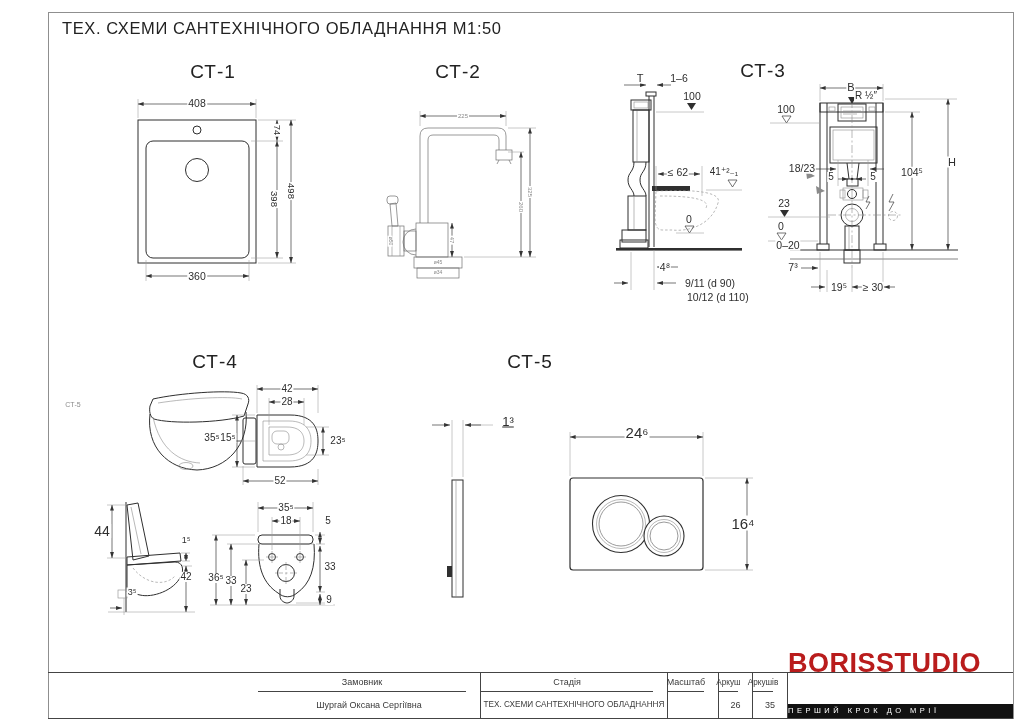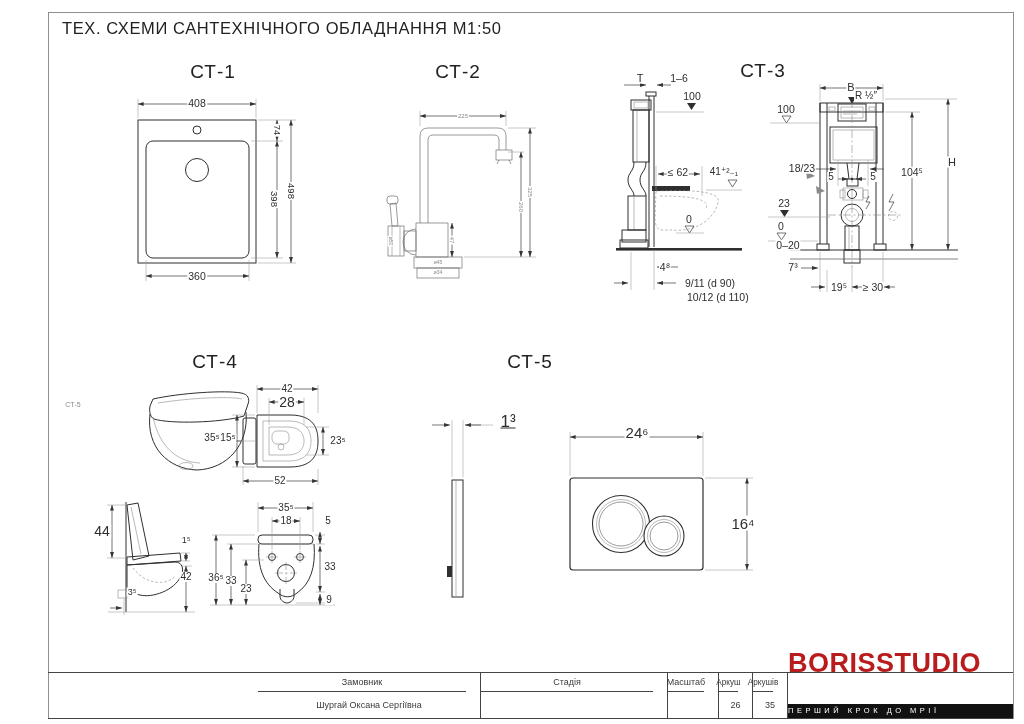--- a/index.html
+++ b/index.html
@@ -292,49 +292,50 @@
       <span class="lbl" style="left: 873px; top: 177px; font-size: 10px;">5</span>
       <span class="lbl" style="left: 784px; top: 203px; font-size: 10.5px;">23</span>
       <span class="lbl" style="left: 781px; top: 226px; font-size: 10.5px;">0</span>
       <span class="lbl" style="left: 788px; top: 245px; font-size: 10.5px;">0–20</span>
       <span class="lbl" style="left: 793px; top: 267px; font-size: 10.5px;">7³</span>
       <span class="lbl" style="left: 839px; top: 287px; font-size: 10.5px;">19⁵</span>
       <span class="lbl" style="left: 873px; top: 287px; font-size: 10.5px;">≥ 30</span>
       <span class="lbl" style="left: 912px; top: 172px; font-size: 10.5px;">104⁵</span>
       <span class="lbl" style="left: 952px; top: 162px; font-size: 11px;">H</span>
       <span class="lbl" style="left: 287px; top: 389px; font-size: 10px;">42</span>
-      <span class="lbl" style="left: 287px; top: 402px; font-size: 14px;">28</span>
+      <span class="lbl" style="left: 287px; top: 402px; font-size: 10px;">28</span>
       <span class="lbl" style="left: 212px; top: 438px; font-size: 10px;">35⁵</span>
       <span class="lbl" style="left: 228px; top: 438px; font-size: 10px;">15⁵</span>
       <span class="lbl" style="left: 338px; top: 441px; font-size: 10px;">23⁵</span>
       <span class="lbl" style="left: 280px; top: 481px; font-size: 10px;">52</span>
       <span class="lbl" style="left: 102px; top: 531px; font-size: 14px;">44</span>
       <span class="lbl" style="left: 186px; top: 540px; font-size: 9px;">1⁵</span>
       <span class="lbl" style="left: 186px; top: 577px; font-size: 10px;">42</span>
       <span class="lbl" style="left: 132px; top: 592px; font-size: 9px;">3⁵</span>
       <span class="lbl" style="left: 286px; top: 508px; font-size: 10px;">35⁵</span>
       <span class="lbl" style="left: 286px; top: 521px; font-size: 10px;">18</span>
       <span class="lbl" style="left: 328px; top: 521px; font-size: 10px;">5</span>
       <span class="lbl" style="left: 330px; top: 567px; font-size: 10px;">33</span>
       <span class="lbl" style="left: 216px; top: 578px; font-size: 10px;">36⁵</span>
       <span class="lbl" style="left: 231px; top: 581px; font-size: 10px;">33</span>
       <span class="lbl" style="left: 246px; top: 589px; font-size: 10px;">23</span>
       <span class="lbl" style="left: 329px; top: 600px; font-size: 10px;">9</span>
-      <span class="lbl" style="left: 508px; top: 421px; font-size: 17px; text-decoration: underline;">1³</span>
+      <span class="lbl" style="left: 508px; top: 421px; font-size: 13px; text-decoration: underline;">1³</span>
       <span class="lbl" style="left: 637px; top: 432px; font-size: 15px;">24⁶</span>
       <span class="lbl" style="left: 743px; top: 523px; font-size: 15px;">16⁴</span>
     </div>
 
   <div class="tb">
     <div class="cell" style="left:210px;width:222px">
       <div class="hdr">Замовник</div>
       <div class="val">Шургай Оксана Сергіївна</div>
     </div>
     <div class="cell" style="left:432px;width:187px">
       <div class="hdr">Стадія</div>
+      <div class="val" style="font-size:8.2px">ТЕХ. СХЕМИ САНТЕХНІЧНОГО ОБЛАДНАННЯ</div>
     </div>
     <div class="cell" style="left:619px;width:51px">
       <div class="hdr">Масштаб</div>
       <div class="val"></div>
     </div>
     <div class="cell" style="left:670px;width:34px">
       <div class="hdr" style="font-size:8.2px">Аркуш</div>
       <div class="val">26</div>
     </div>
     <div class="cell" style="left:704px;width:35px">

